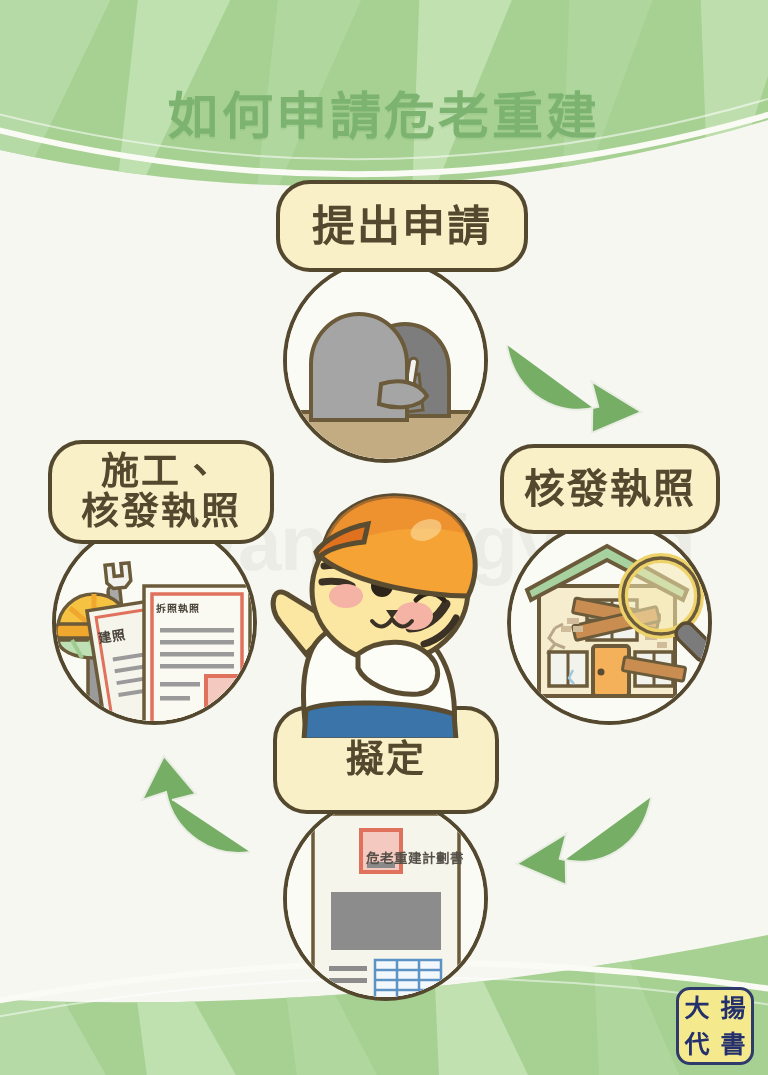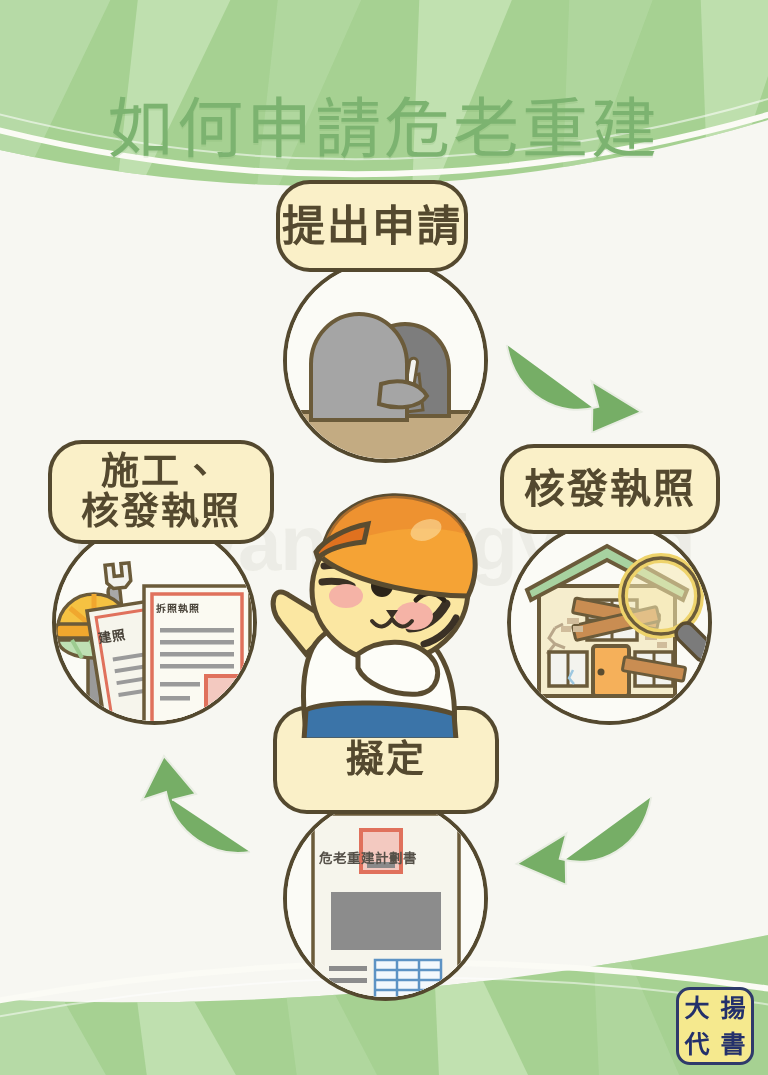--- a/index.html
+++ b/index.html
@@ -35,22 +35,22 @@
     pointer-events: none;
     z-index: 2;
   }
 
   
   .title {
     position: absolute;
     top: 75px;
     left: 0; right: 0;
     text-align: center;
-    font-size: 66px;
-    font-weight: normal;
+    font-size: 51px;
+    font-weight: bold;
     color: #7cb370;
     letter-spacing: 3px;
     z-index: 6;
     text-shadow: 0 2px 0 rgba(120,170,105,0.18);
   }
 
   
   .node { position: absolute; z-index: 5; }
   .node-circle {
     position: absolute;
@@ -73,21 +73,21 @@
     color: #54492f;
     font-weight: bold;
     line-height: 1.04;
     z-index: 7;
     text-align: center;
   }
   .label-box .ln { display: block; white-space: nowrap; }
 
   
   #node-top .node-circle { left: 283px; top: 258px; width: 205px; height: 205px; }
-  #node-top .label-box  { left: 276px; top: 180px; width: 192px; height: 92px; font-size: 43px; letter-spacing: 2px;}
+  #node-top .label-box  { left: 276px; top: 180px; width: 252px; height: 92px; font-size: 43px; letter-spacing: 2px;}
 
   
   #node-right .node-circle { left: 507px; top: 520px; width: 205px; height: 205px; }
   #node-right .label-box   { left: 500px; top: 444px; width: 220px; height: 90px; font-size: 41px; letter-spacing: 2px;}
 
   
   #node-bottom .node-circle { left: 283px; top: 796px; width: 205px; height: 205px; }
   #node-bottom .label-box   { left: 273px; top: 706px; width: 226px; height: 108px; font-size: 38px; letter-spacing: 2px; gap: 40px;}
 
   
@@ -127,20 +127,21 @@
   }
 
   
   .doc-title-plan {
     position: absolute;
     font-size: 13.5px;
     font-weight: bold;
     color: #555048;
     white-space: nowrap;
     letter-spacing: 0.5px;
+    margin-left: 47px;
   }
   .doc-title-permit {
     position: absolute;
     font-size: 10px;
     font-weight: bold;
     color: #4a443a;
     white-space: nowrap;
     letter-spacing: 1px;
   }
   .doc-title-permit2 {

